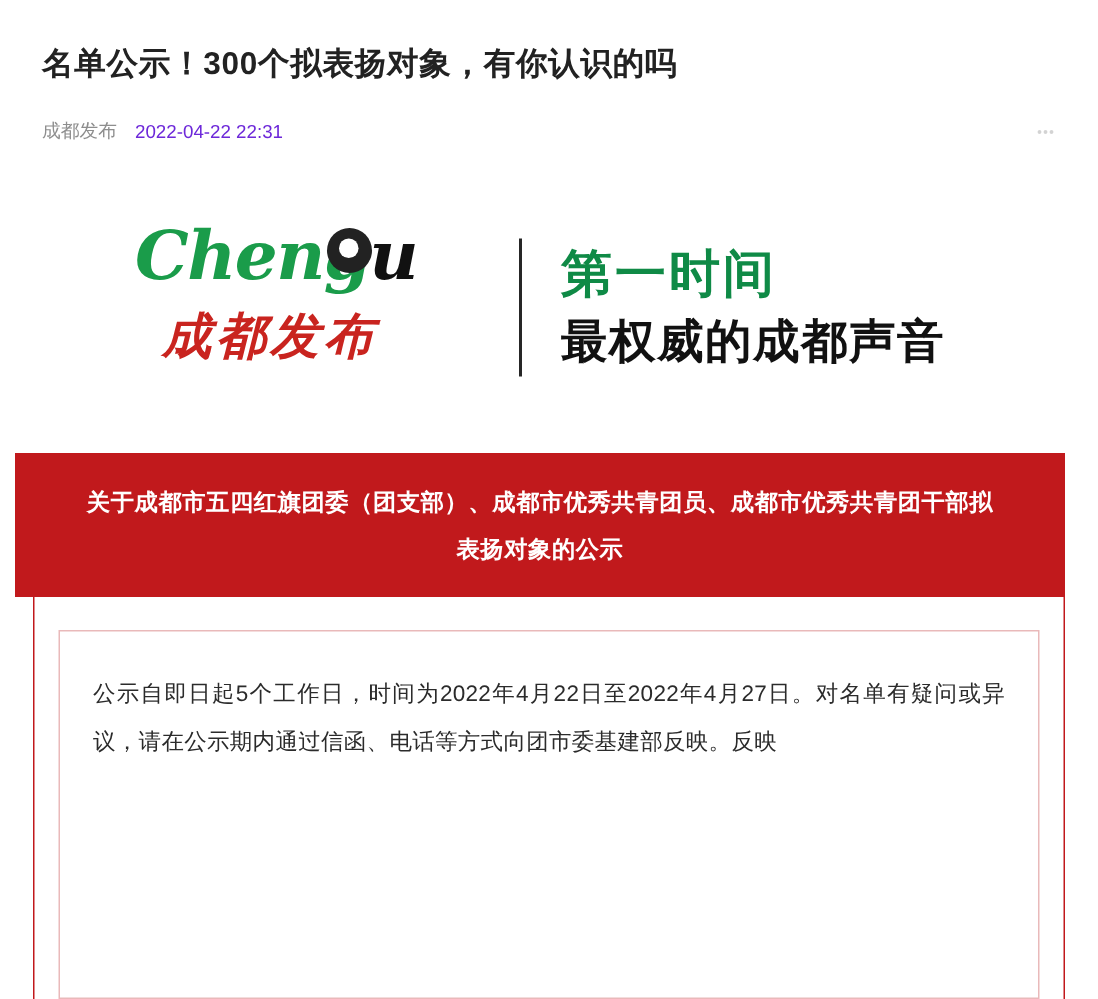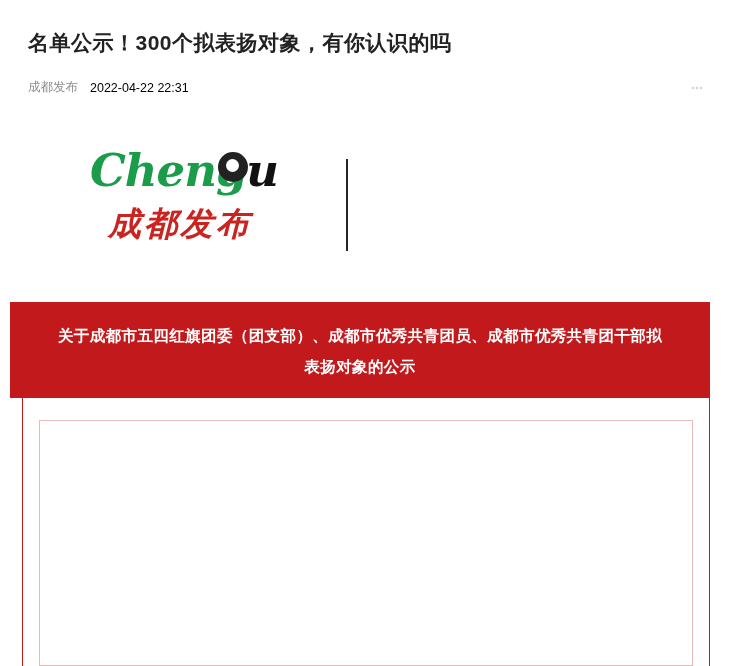--- a/index.html
+++ b/index.html
@@ -36,21 +36,21 @@
     align-items: center;
     gap: 12px;
     font-size: 12.5px;
     color: #9a9a9a;
     margin-bottom: 6px;
   }
   .meta-source {
     color: #8e8e8e;
   }
   .meta-time {
-    color: #000000;
+    color: #6d28d9;
   }
   .meta-spacer {
     flex: 1 1 auto;
   }
   .meta-icon-dots {
     display: inline-block;
     width: 14px;
     height: 14px;
     opacity: 0.55;
   }
@@ -209,25 +209,30 @@
   <div class="banner">
     <div class="banner-inner">
       <div class="banner-left">
         <div class="cheng-wordmark">
           <span>Cheng</span><span class="swap">u</span>
         </div>
         <div class="panda-dot"></div>
         <div class="cn-brand">成都发布</div>
       </div>
       <div class="banner-divider"></div>
+      <div class="banner-right">
+        <div class="banner-line1">第一时间</div>
+        <div class="banner-line2">最权威的成都声音</div>
+      </div>
     </div>
   </div>
 
   <div class="notice">
     <div class="notice-title">关于成都市五四红旗团委（团支部）、成都市优秀共青团员、成都市优秀共青团干部拟表扬对象的公示</div>
   </div>
 
   <div class="body-box">
     <div class="body-inner">
+      <p class="body-para">公示自即日起5个工作日，时间为2022年4月22日至2022年4月27日。对名单有疑问或异议，请在公示期内通过信函、电话等方式向团市委基建部反映。反映</p>
     </div>
   </div>
 
 </div>
 
 </body></html>

